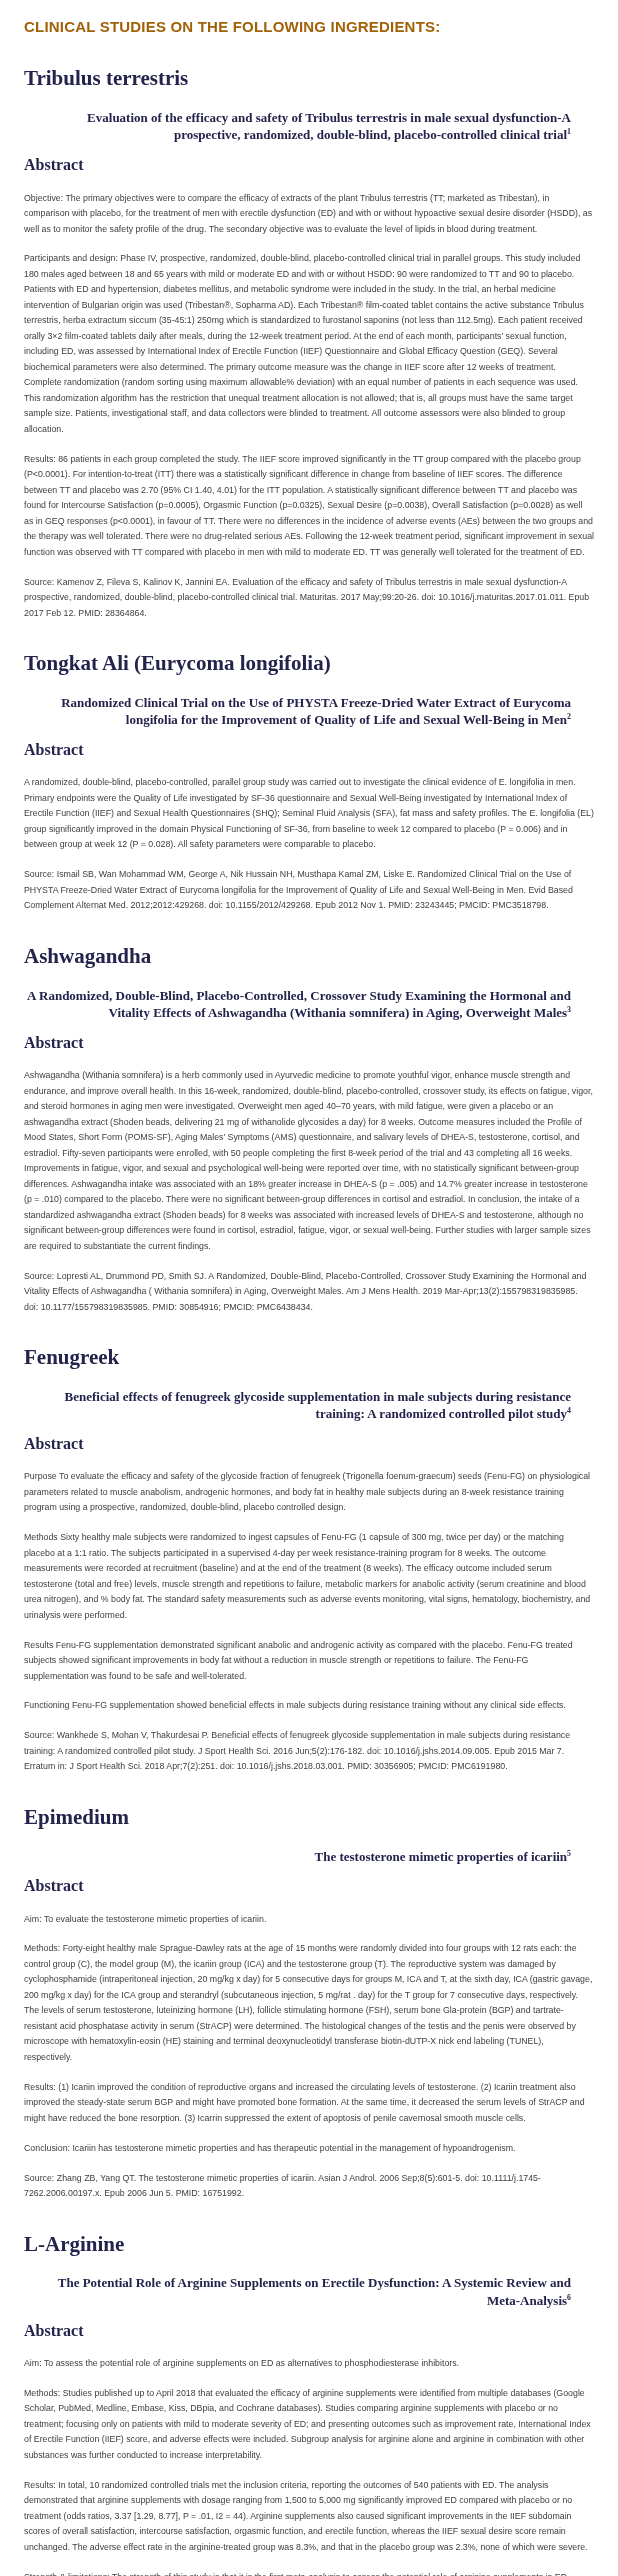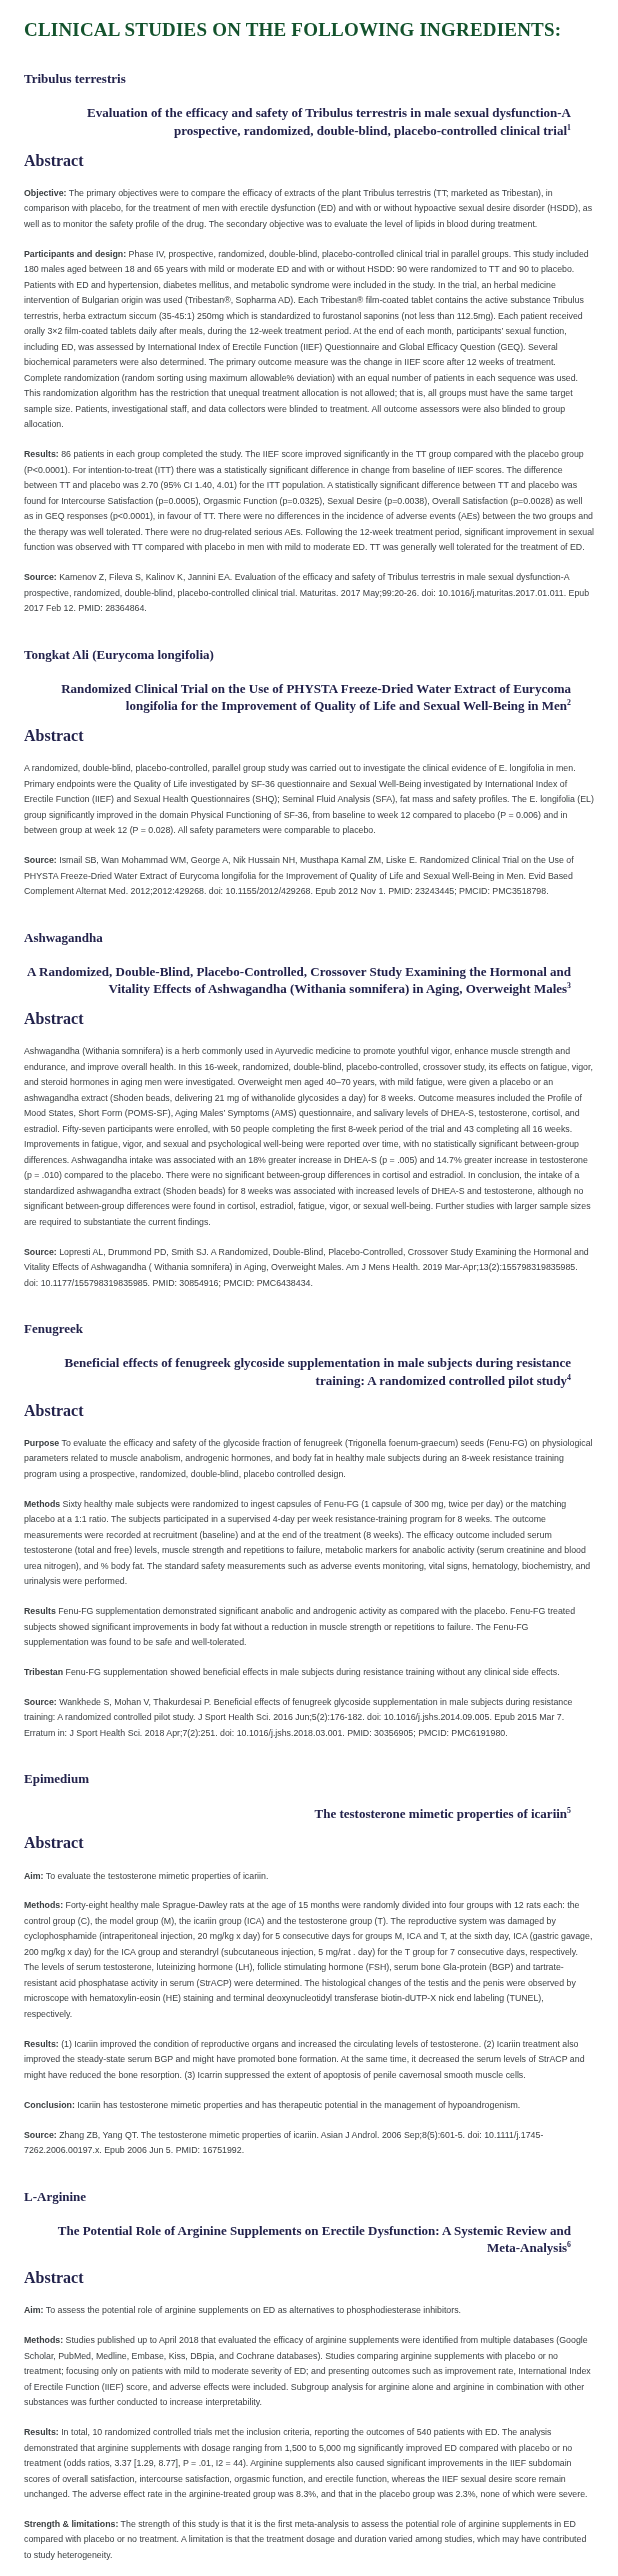--- a/index.html
+++ b/index.html
@@ -7,32 +7,32 @@
     width:618px;
     box-sizing:border-box;
     padding:17.5px 24px 36px 24px;
     font-family:"Liberation Sans","DejaVu Sans",sans-serif;
     font-size:8.8px;
     line-height:15.5px;
     color:#3c4043;
     background:#ffffff;
   }
   .page-title{
-    font-family:Liberation Serif, serif;
-    font-size:19px;
+    font-family:Liberation Sans, sans-serif;
+    font-size:15px;
     line-height:1.25;
-    color:#14532d;
+    color:#a16207;
     font-weight:700;
     letter-spacing:0.2px;
     margin:0;
   }
   section.study-section{display:block;}
   h2.ingredient{
     font-family:"Liberation Serif","DejaVu Serif",serif;
-    font-size:13px;
+    font-size:21px;
     line-height:1.2;
     color:#23234c;
     font-weight:700;
     margin:30px 0 0 0;
   }
   h3.study-title{
     font-family:"Liberation Serif","DejaVu Serif",serif;
     font-size:13px;
     line-height:1.35;
     color:#23234c;
@@ -44,21 +44,21 @@
   h3.study-title sup{font-size:60%;line-height:0;}
   h4.abstract{
     font-family:"Liberation Serif","DejaVu Serif",serif;
     font-size:16px;
     line-height:1.3;
     color:#23234c;
     font-weight:700;
     margin:11.3px 0 0 0;
   }
   p.body{margin:14.4px 0 0 0;}
-  .plabel{font-weight:700;color:#3c4043;text-align:center;}
+  .plabel{font-weight:400;color:#3c4043;text-align:center;}
 </style>
 </head>
 <body>
 
 <div class="page">
   <h1 class="page-title">CLINICAL STUDIES ON THE FOLLOWING INGREDIENTS:</h1>
 
   <main id="sections">
       <section class="study-section">
         <h2 class="ingredient">Tribulus terrestris</h2>
@@ -83,21 +83,21 @@
         <p class="body"><span class="ptext">Ashwagandha (Withania somnifera) is a herb commonly used in Ayurvedic medicine to promote youthful vigor, enhance muscle strength and endurance, and improve overall health. In this 16-week, randomized, double-blind, placebo-controlled, crossover study, its effects on fatigue, vigor, and steroid hormones in aging men were investigated. Overweight men aged 40–70 years, with mild fatigue, were given a placebo or an ashwagandha extract (Shoden beads, delivering 21 mg of withanolide glycosides a day) for 8 weeks. Outcome measures included the Profile of Mood States, Short Form (POMS-SF), Aging Males’ Symptoms (AMS) questionnaire, and salivary levels of DHEA-S, testosterone, cortisol, and estradiol. Fifty-seven participants were enrolled, with 50 people completing the first 8-week period of the trial and 43 completing all 16 weeks. Improvements in fatigue, vigor, and sexual and psychological well-being were reported over time, with no statistically significant between-group differences. Ashwagandha intake was associated with an 18% greater increase in DHEA-S (p = .005) and 14.7% greater increase in testosterone (p = .010) compared to the placebo. There were no significant between-group differences in cortisol and estradiol. In conclusion, the intake of a standardized ashwagandha extract (Shoden beads) for 8 weeks was associated with increased levels of DHEA-S and testosterone, although no significant between-group differences were found in cortisol, estradiol, fatigue, vigor, or sexual well-being. Further studies with larger sample sizes are required to substantiate the current findings.</span></p>
         <p class="body"><strong class="plabel">Source:</strong><span class="ptext"> Lopresti AL, Drummond PD, Smith SJ. A Randomized, Double-Blind, Placebo-Controlled, Crossover Study Examining the Hormonal and Vitality Effects of Ashwagandha ( Withania somnifera) in Aging, Overweight Males. Am J Mens Health. 2019 Mar-Apr;13(2):155798319835985. doi: 10.1177/155798319835985. PMID: 30854916; PMCID: PMC6438434.</span></p>
       </section>
       <section class="study-section">
         <h2 class="ingredient">Fenugreek</h2>
         <h3 class="study-title"><span>Beneficial effects of fenugreek glycoside supplementation in male subjects during resistance training: A randomized controlled pilot study</span><sup class="fn">4</sup></h3>
         <h4 class="abstract">Abstract</h4>
         <p class="body"><strong class="plabel">Purpose</strong><span class="ptext"> To evaluate the efficacy and safety of the glycoside fraction of fenugreek (Trigonella foenum-graecum) seeds (Fenu-FG) on physiological parameters related to muscle anabolism, androgenic hormones, and body fat in healthy male subjects during an 8-week resistance training program using a prospective, randomized, double-blind, placebo controlled design.</span></p>
         <p class="body"><strong class="plabel">Methods</strong><span class="ptext"> Sixty healthy male subjects were randomized to ingest capsules of Fenu-FG (1 capsule of 300 mg, twice per day) or the matching placebo at a 1:1 ratio. The subjects participated in a supervised 4-day per week resistance-training program for 8 weeks. The outcome measurements were recorded at recruitment (baseline) and at the end of the treatment (8 weeks). The efficacy outcome included serum testosterone (total and free) levels, muscle strength and repetitions to failure, metabolic markers for anabolic activity (serum creatinine and blood urea nitrogen), and % body fat. The standard safety measurements such as adverse events monitoring, vital signs, hematology, biochemistry, and urinalysis were performed.</span></p>
         <p class="body"><strong class="plabel">Results</strong><span class="ptext"> Fenu-FG supplementation demonstrated significant anabolic and androgenic activity as compared with the placebo. Fenu-FG treated subjects showed significant improvements in body fat without a reduction in muscle strength or repetitions to failure. The Fenu-FG supplementation was found to be safe and well-tolerated.</span></p>
-        <p class="body"><strong class="plabel">Tribestan</strong><span class="ptext"> Fenu-FG supplementation showed beneficial effects in male subjects during resistance training without any clinical side effects.</span></p>
+        <p class="body"><strong class="plabel">Functioning</strong><span class="ptext"> Fenu-FG supplementation showed beneficial effects in male subjects during resistance training without any clinical side effects.</span></p>
         <p class="body"><strong class="plabel">Source:</strong><span class="ptext"> Wankhede S, Mohan V, Thakurdesai P. Beneficial effects of fenugreek glycoside supplementation in male subjects during resistance training: A randomized controlled pilot study. J Sport Health Sci. 2016 Jun;5(2):176-182. doi: 10.1016/j.jshs.2014.09.005. Epub 2015 Mar 7. Erratum in: J Sport Health Sci. 2018 Apr;7(2):251. doi: 10.1016/j.jshs.2018.03.001. PMID: 30356905; PMCID: PMC6191980.</span></p>
       </section>
       <section class="study-section">
         <h2 class="ingredient">Epimedium</h2>
         <h3 class="study-title"><span>The testosterone mimetic properties of icariin</span><sup class="fn">5</sup></h3>
         <h4 class="abstract">Abstract</h4>
         <p class="body"><strong class="plabel">Aim:</strong><span class="ptext"> To evaluate the testosterone mimetic properties of icariin.</span></p>
         <p class="body"><strong class="plabel">Methods:</strong><span class="ptext"> Forty-eight healthy male Sprague-Dawley rats at the age of 15 months were randomly divided into four groups with 12 rats each: the control group (C), the model group (M), the icariin group (ICA) and the testosterone group (T). The reproductive system was damaged by cyclophosphamide (intraperitoneal injection, 20 mg/kg x day) for 5 consecutive days for groups M, ICA and T, at the sixth day, ICA (gastric gavage, 200 mg/kg x day) for the ICA group and sterandryl (subcutaneous injection, 5 mg/rat . day) for the T group for 7 consecutive days, respectively. The levels of serum testosterone, luteinizing hormone (LH), follicle stimulating hormone (FSH), serum bone Gla-protein (BGP) and tartrate-resistant acid phosphatase activity in serum (StrACP) were determined. The histological changes of the testis and the penis were observed by microscope with hematoxylin-eosin (HE) staining and terminal deoxynucleotidyl transferase biotin-dUTP-X nick end labeling (TUNEL), respectively.</span></p>
         <p class="body"><strong class="plabel">Results:</strong><span class="ptext"> (1) Icariin improved the condition of reproductive organs and increased the circulating levels of testosterone. (2) Icariin treatment also improved the steady-state serum BGP and might have promoted bone formation. At the same time, it decreased the serum levels of StrACP and might have reduced the bone resorption. (3) Icarrin suppressed the extent of apoptosis of penile cavernosal smooth muscle cells.</span></p>
         <p class="body"><strong class="plabel">Conclusion:</strong><span class="ptext"> Icariin has testosterone mimetic properties and has therapeutic potential in the management of hypoandrogenism.</span></p>

